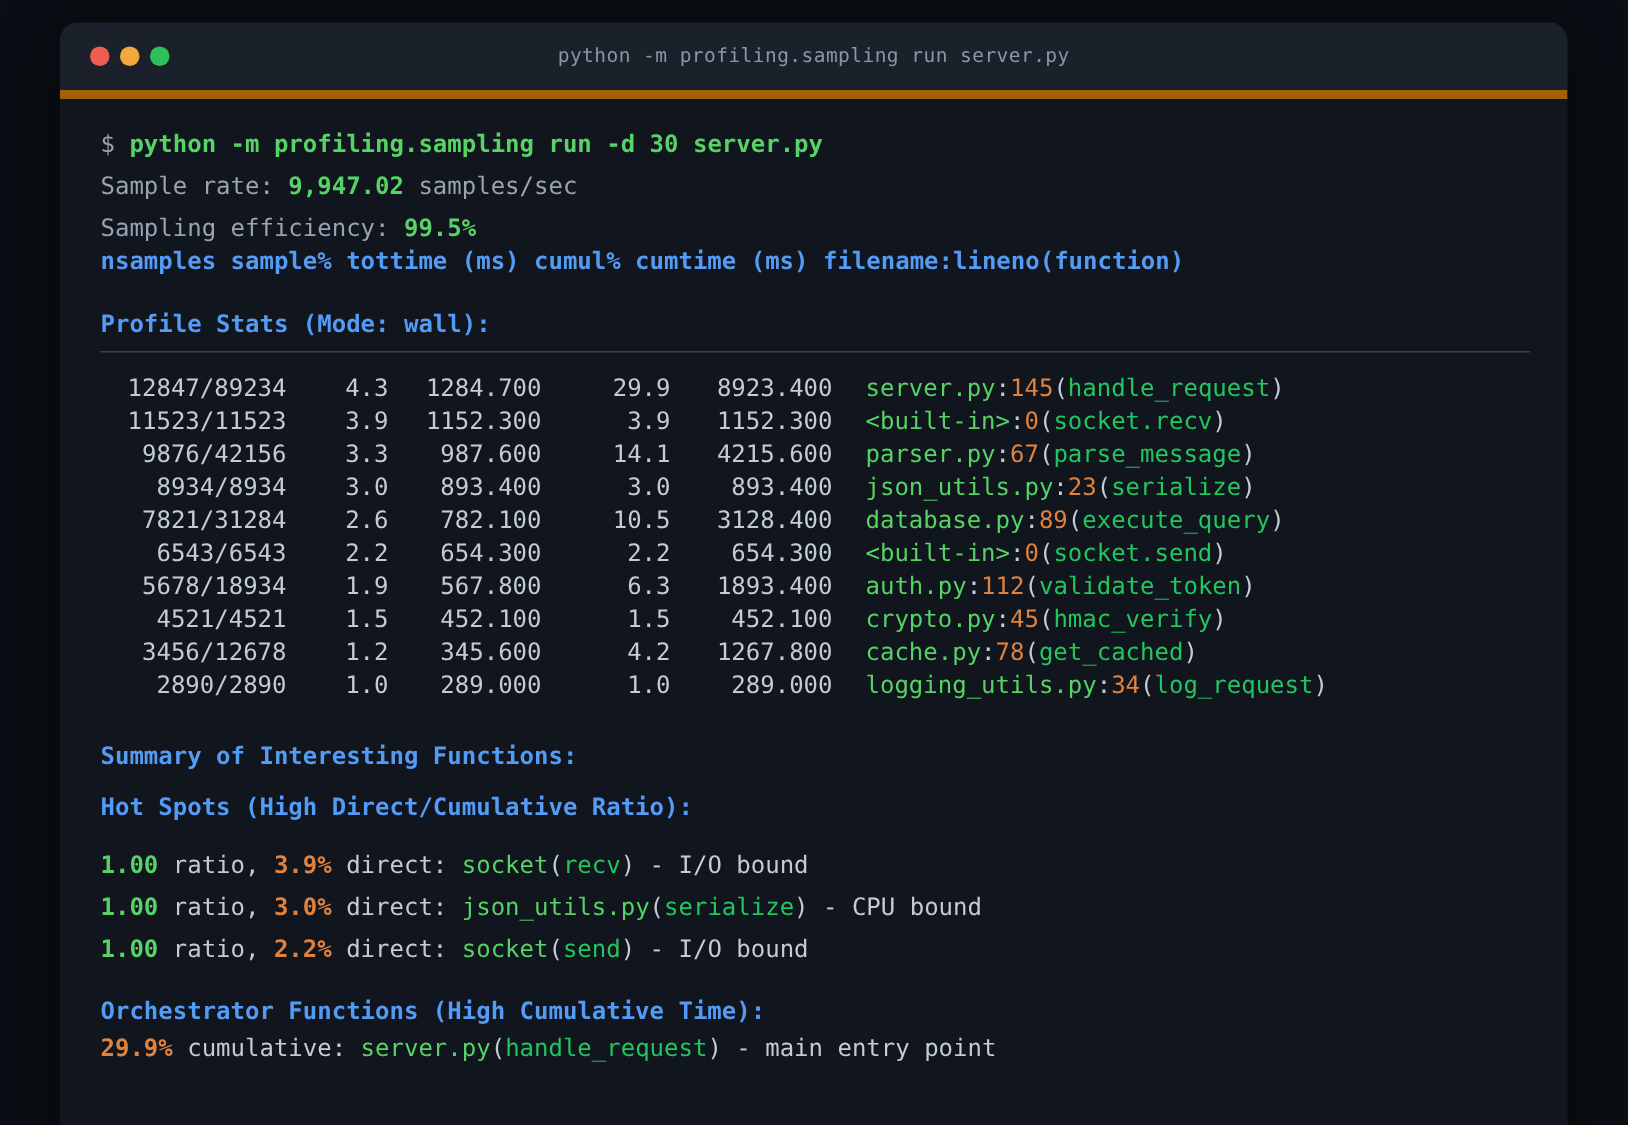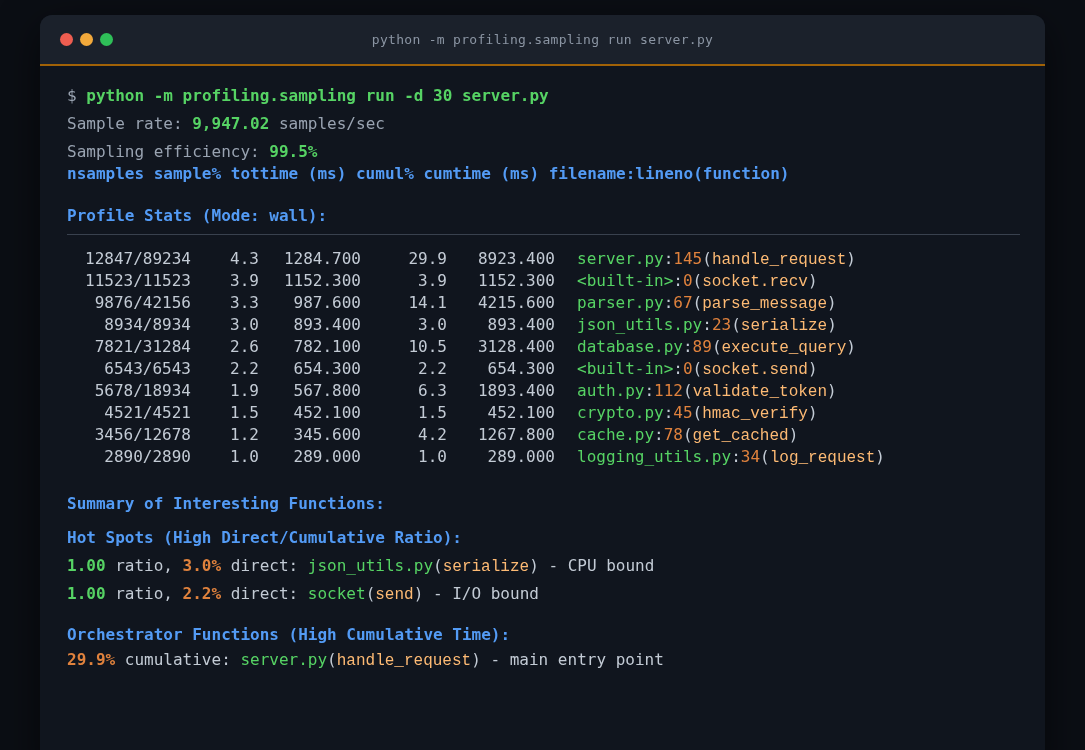--- a/index.html
+++ b/index.html
@@ -11,21 +11,21 @@
   }
   .window {
     position:absolute; left:40px; top:15px; width:1005px; height:760px;
     background:#10151e;
     border-radius:12px 12px 0 0;
     box-shadow:0 12px 40px rgba(0,0,0,.55);
     overflow:hidden;
   }
   .titlebar {
     height:51px; background:#1b212b;
-    border-bottom:2px solid #a16207;
+    border-bottom:6px solid #a16207;
     display:flex; align-items:center; position:relative;
     padding-left:20px;
     text-decoration:underline;
   }
   .lights { display:flex; gap:7px; }
   .light { width:13px; height:13px; border-radius:50%; border:none; cursor:pointer; padding:0; }
   .light.red { background:#ee5d50; }
   .light.yellow { background:#f2a93b; }
   .light.green { background:#2fbf58; }
   .title {
@@ -34,21 +34,21 @@
   }
   .content {
     padding:0 27px; font-size:16px; color:#99a3b1;
   }
   .line { height:20px; line-height:20px; white-space:pre; }
   .g  { color:#99a3b1; }              
   .lg { color:#c3cbd5; }              
   .grn { color:#56d364; }             
   .grnb { color:#56d364; font-weight:bold; }
   .blueh { color:#539bf5; font-weight:bold; }  
-  .bluef { color:#fdba74;font-family:Liberation Mono, monospace; }           
+  .bluef { color:#22c55e; }           
   .org { color:#e0823d; }             
   .orgb { color:#e0823d; font-weight:bold; }
 
   .cmd-line { margin-top:20px; }
   .captured-line { margin-top:18px; }
   .rate-line, .eff-line { margin-top:8px; }
   .profile-heading { margin-top:22px; }
   .table-header { margin-top:2px; }
   .divider {
     margin-top:8px; height:1px; background:#39414e; width:953px;
@@ -102,20 +102,21 @@
         <div class="trow"><span class="num">6543/6543</span><span class="num">2.2</span><span class="num">654.300</span><span class="num">2.2</span><span class="num">654.300</span><span class=""></span><span><span class="grn">&lt;built-in&gt;</span><span class="lg">:</span><span class="org">0</span><span class="lg">(</span><span class="bluef">socket.send</span><span class="lg">)</span></span></div>
         <div class="trow"><span class="num">5678/18934</span><span class="num">1.9</span><span class="num">567.800</span><span class="num">6.3</span><span class="num">1893.400</span><span class=""></span><span><span class="grn">auth.py</span><span class="lg">:</span><span class="org">112</span><span class="lg">(</span><span class="bluef">validate_token</span><span class="lg">)</span></span></div>
         <div class="trow"><span class="num">4521/4521</span><span class="num">1.5</span><span class="num">452.100</span><span class="num">1.5</span><span class="num">452.100</span><span class=""></span><span><span class="grn">crypto.py</span><span class="lg">:</span><span class="org">45</span><span class="lg">(</span><span class="bluef">hmac_verify</span><span class="lg">)</span></span></div>
         <div class="trow"><span class="num">3456/12678</span><span class="num">1.2</span><span class="num">345.600</span><span class="num">4.2</span><span class="num">1267.800</span><span class=""></span><span><span class="grn">cache.py</span><span class="lg">:</span><span class="org">78</span><span class="lg">(</span><span class="bluef">get_cached</span><span class="lg">)</span></span></div>
         <div class="trow"><span class="num">2890/2890</span><span class="num">1.0</span><span class="num">289.000</span><span class="num">1.0</span><span class="num">289.000</span><span class=""></span><span><span class="grn">logging_utils.py</span><span class="lg">:</span><span class="org">34</span><span class="lg">(</span><span class="bluef">log_request</span><span class="lg">)</span></span></div>
       </div>
 
     <div class="line summary-heading blueh">Summary of Interesting Functions:</div>
     <div class="line hotspots-heading blueh">Hot Spots (High Direct/Cumulative Ratio):</div>
     <div id="hotspot-lines">
+        <div class="line hs-line first"><span class="grnb">1.00</span><span class="lg"> ratio, </span><span class="orgb">3.9%</span><span class="lg"> direct: </span><span class="grn">socket</span><span class="lg">(</span><span class="bluef">recv</span><span class="lg">) </span><span class="lg">- I/O bound</span></div>
         <div class="line hs-line"><span class="grnb">1.00</span><span class="lg"> ratio, </span><span class="orgb">3.0%</span><span class="lg"> direct: </span><span class="grn">json_utils.py</span><span class="lg">(</span><span class="bluef">serialize</span><span class="lg">) </span><span class="lg">- CPU bound</span></div>
         <div class="line hs-line"><span class="grnb">1.00</span><span class="lg"> ratio, </span><span class="orgb">2.2%</span><span class="lg"> direct: </span><span class="grn">socket</span><span class="lg">(</span><span class="bluef">send</span><span class="lg">) </span><span class="lg">- I/O bound</span></div>
       </div>
 
     <div class="line orch-heading blueh">Orchestrator Functions (High Cumulative Time):</div>
     <div id="orchestrator-lines">
         <div class="line orch-line first"><span class="orgb">29.9%</span><span class="lg"> cumulative: </span><span class="grn">server.py</span><span class="lg">(</span><span class="bluef">handle_request</span><span class="lg">) </span><span class="lg">- main entry point</span></div>
       </div>
   </div>
 </div>

